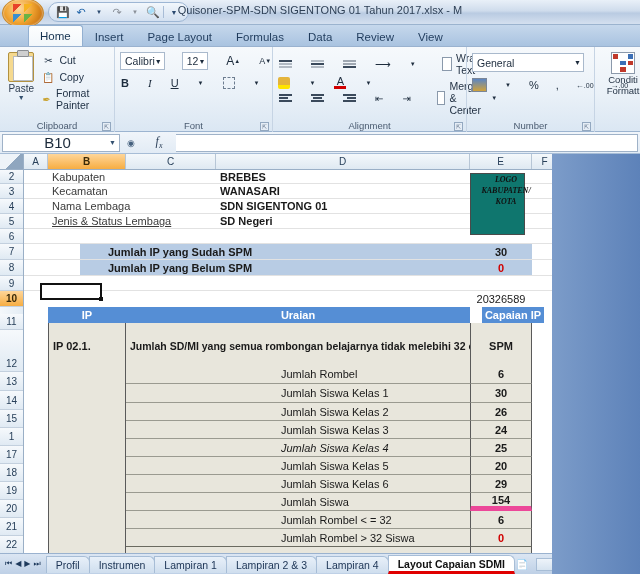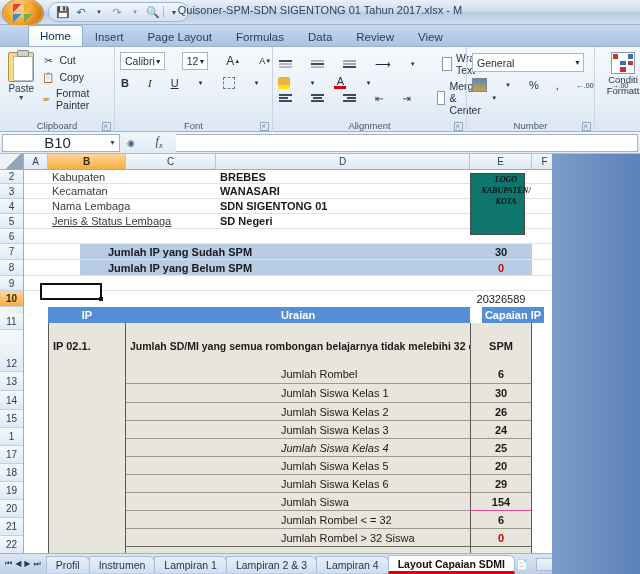--- a/index.html
+++ b/index.html
@@ -529,21 +529,21 @@
         <div class="cellrow" style="height:18px;border-bottom:none;">
           <div class="cell" style="width:24px;"></div>
           <div class="cell beige sheetblock" style="width:78px;"></div>
           <div class="cell beige" style="width:344px;padding-left:155px;border-bottom:1px solid #9a9a90;">Jumlah Siswa Kelas 6</div>
           <div class="cell beige sheetblock bold c" style="width:62px;border-bottom:1px solid #9a9a90;">29</div>
         </div>
         <div class="cellrow" style="height:18px;border-bottom:none;">
           <div class="cell" style="width:24px;"></div>
           <div class="cell beige sheetblock" style="width:78px;"></div>
           <div class="cell beige" style="width:344px;padding-left:155px;border-bottom:1px solid #9a9a90;">Jumlah Siswa</div>
-          <div class="cell beige sheetblock bold c" style="width:62px;border-bottom:1px solid #ec4899;">154</div>
+          <div class="cell beige sheetblock bold c" style="width:62px;border-bottom:5px solid #ec4899;">154</div>
         </div>
         <div class="cellrow" style="height:18px;border-bottom:none;">
           <div class="cell" style="width:24px;"></div>
           <div class="cell beige sheetblock" style="width:78px;"></div>
           <div class="cell beige" style="width:344px;padding-left:155px;border-bottom:1px solid #9a9a90;">Jumlah Rombel &lt; = 32</div>
           <div class="cell beige sheetblock bold c" style="width:62px;border-bottom:1px solid #9a9a90;">6</div>
         </div>
         <div class="cellrow" style="height:18px;border-bottom:none;">
           <div class="cell" style="width:24px;"></div>
           <div class="cell beige sheetblock" style="width:78px;"></div>

